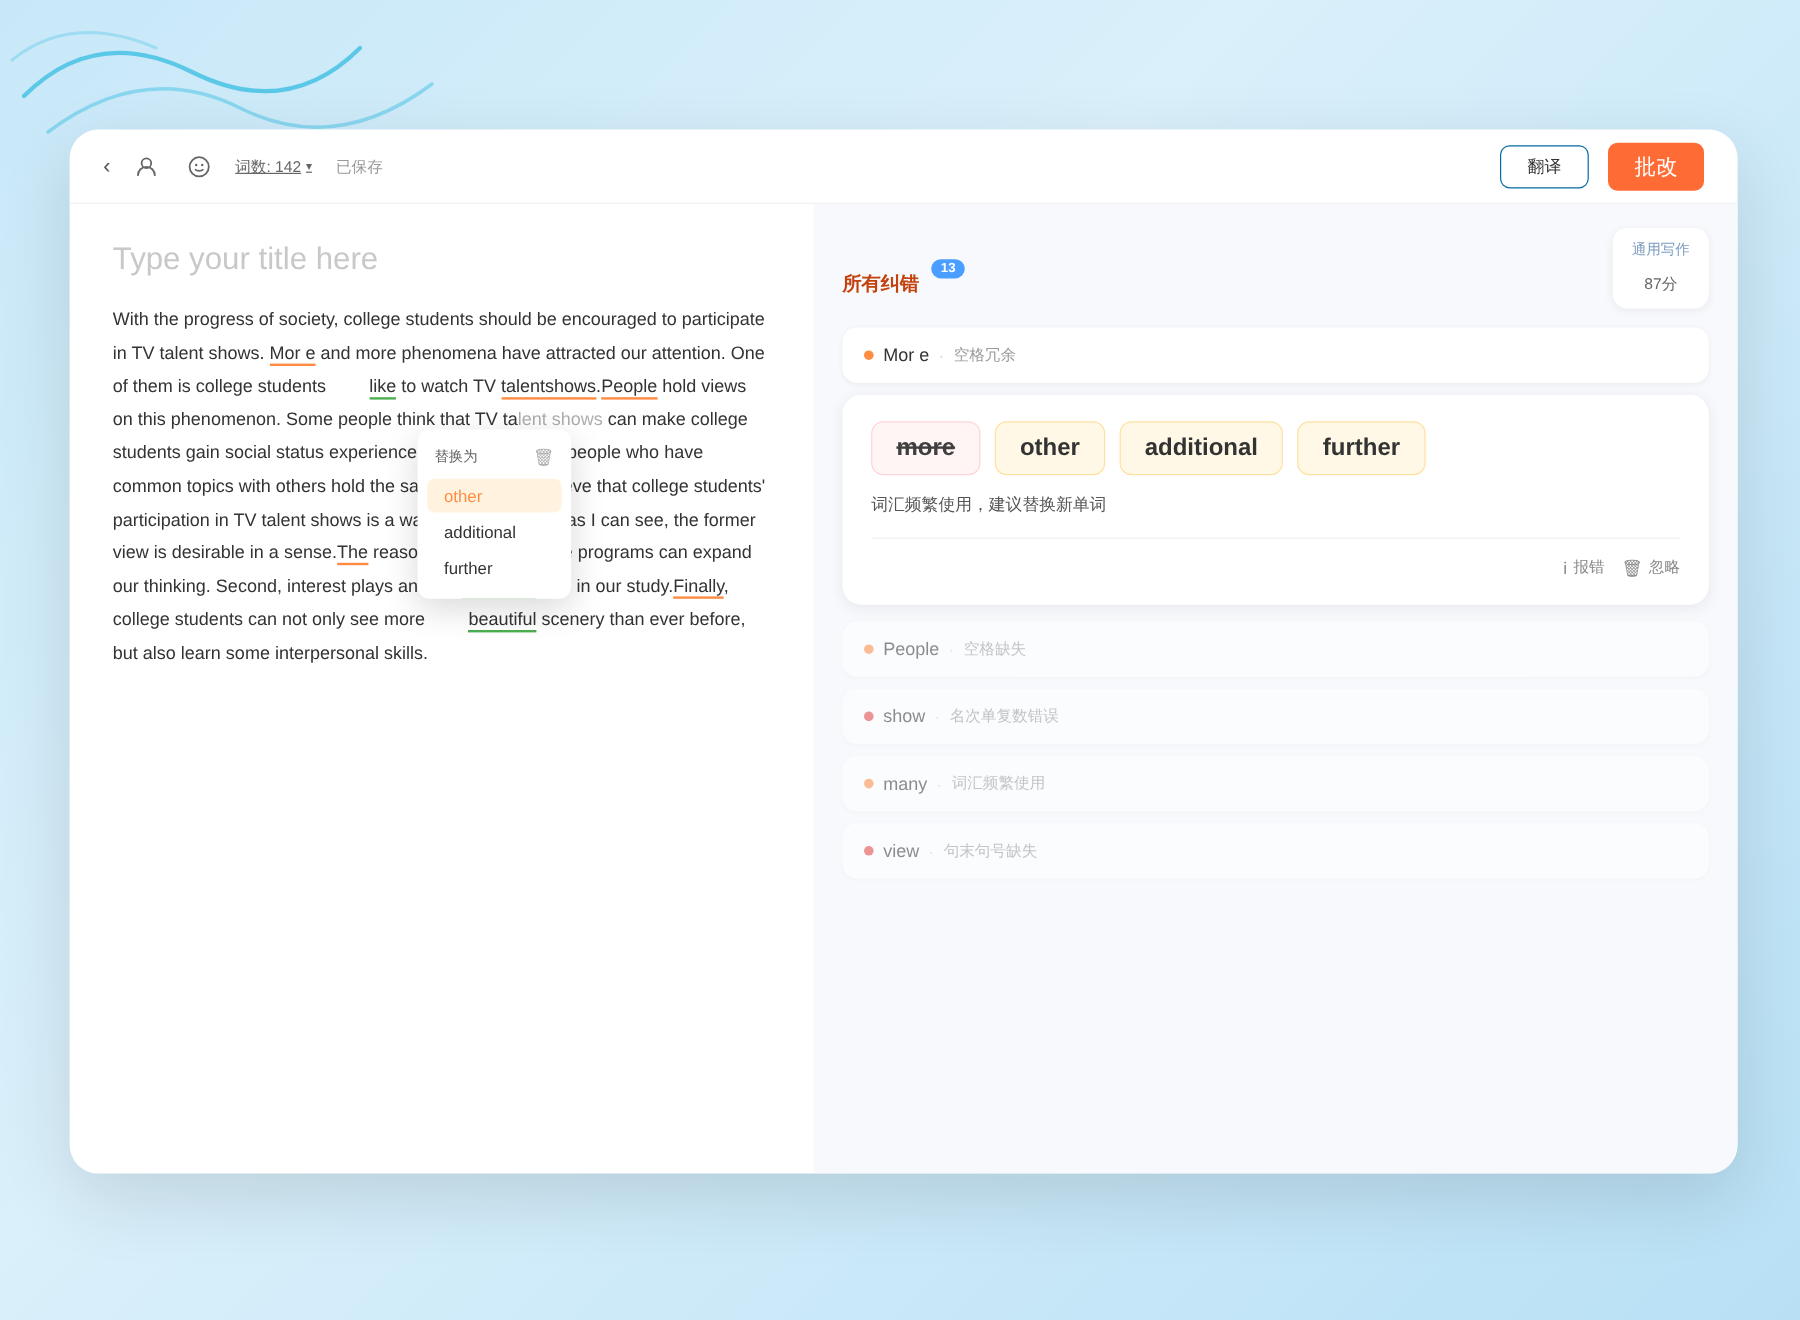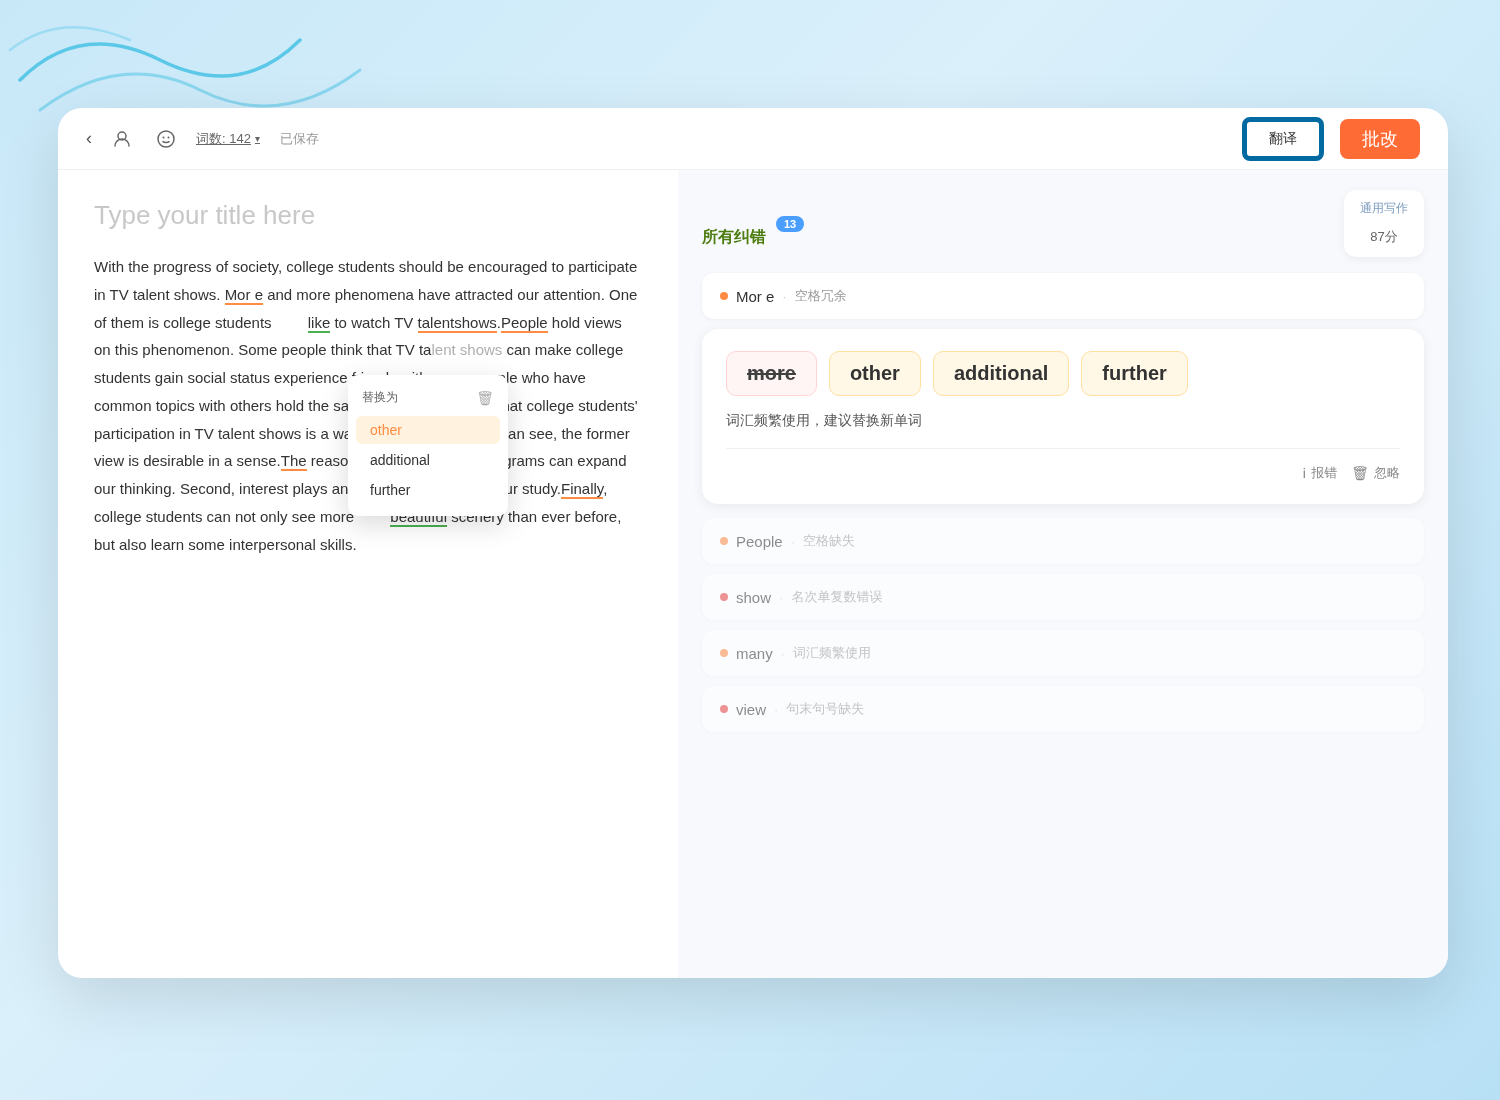--- a/index.html
+++ b/index.html
@@ -63,21 +63,21 @@
     }
     .toolbar-wordcount .arrow { font-size: 10px; }
     .toolbar-saved {
       font-size: 13px;
       color: #999;
       margin-left: 4px;
     }
     .toolbar-spacer { flex: 1; }
     .btn-translate {
       padding: 8px 22px;
-      border: 5px solid #0369a1;
+      border: 1px solid #0369a1;
       border-radius: 8px;
       background: #fff;
       font-size: 14px;
       color: #333;
       cursor: pointer;
     }
     .btn-proofread {
       padding: 8px 22px;
       border: none;
       border-radius: 8px;
@@ -114,23 +114,23 @@
       color: #333;
       position: relative;
     }
     .underline-orange { border-bottom: 2px solid #ff8c42; }
     .underline-red { border-bottom: 2px solid #e84040; color: #e84040; }
     .underline-green { border-bottom: 2px solid #4caf50; margin-left: 32px; }
 
     
     .suggestion-popup {
       position: absolute;
-      top: 205px;
+      top: 188px;
       left: 290px;
-      width: 160px;
+      width: 128px;
       background: #fff;
       border-radius: 10px;
       box-shadow: 0 8px 28px rgba(0,0,0,0.15);
       padding: 10px 0;
       z-index: 10;
     }
     .popup-header {
       display: flex;
       align-items: center;
       justify-content: space-between;
@@ -168,21 +168,21 @@
 
     
     .errors-header {
       display: flex;
       align-items: center;
       gap: 10px;
       margin-bottom: 16px;
     }
     .errors-title {
       font-size: 16px;
-      color: #4d7c0f;
+      color: #c2410c;
       font-weight: 600;
       margin-top: 28px;
     }
     .errors-badge {
       background: #4a9eff;
       color: #fff;
       font-size: 11px;
       font-weight: 600;
       padding: 2px 8px;
       border-radius: 10px;

